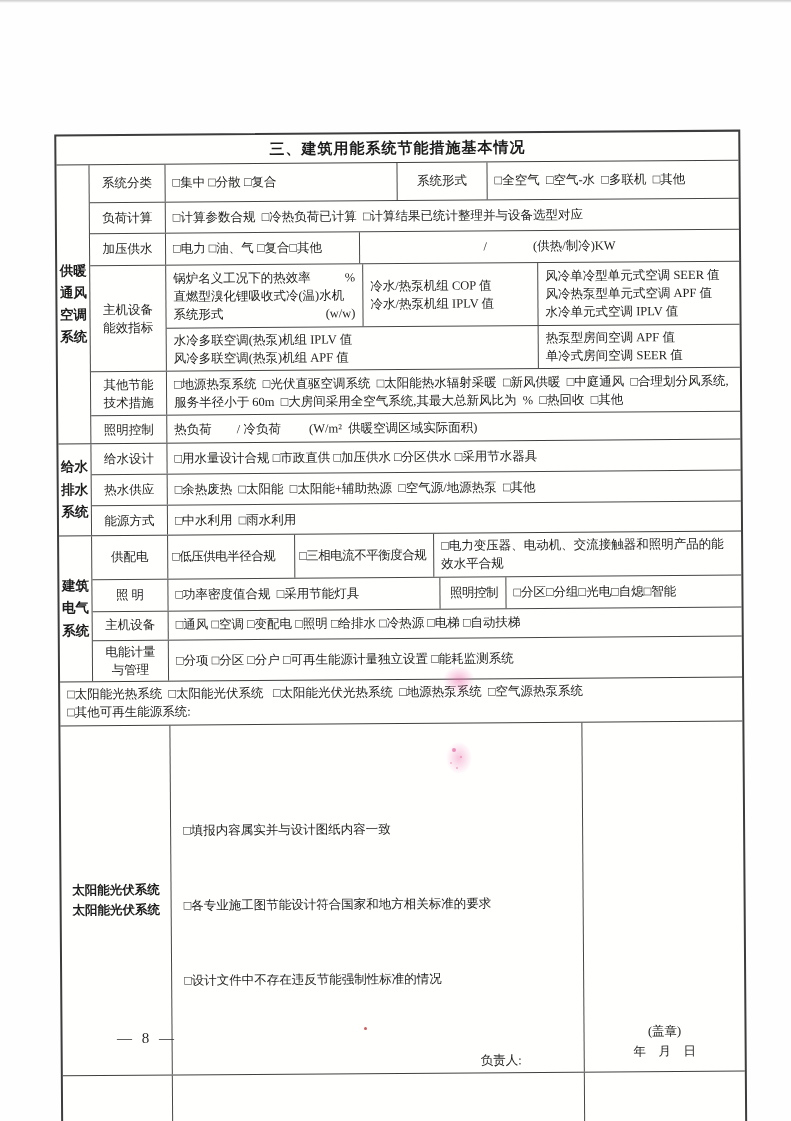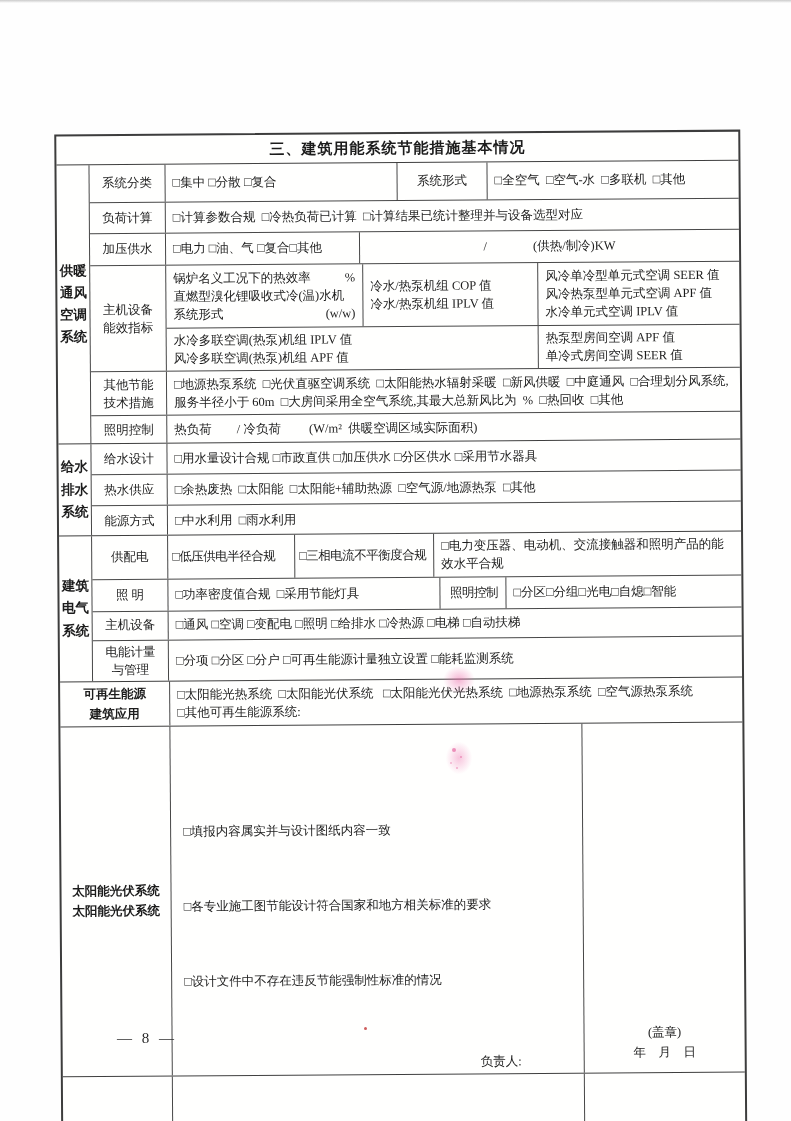--- a/index.html
+++ b/index.html
@@ -243,24 +243,20 @@
           <div class="lcell">
             <div>电能计量</div>
             <div>与管理</div>
           </div>
           <div class="ccell grow">□分项 □分区 □分户 □可再生能源计量独立设置 □能耗监测系统</div>
         </div>
       </div>
     </div>
 
     <div class="section" style="min-height:44px">
-      <div class="mcell">
-        <div>可再生能源</div>
-        <div>建筑应用</div>
-      </div>
       <div class="ccell grow">
         <div>□太阳能光热系统  □太阳能光伏系统   □太阳能光伏光热系统  □地源热泵系统  □空气源热泵系统</div>
         <div>□其他可再生能源系统:</div>
       </div>
     </div>
 
     <div class="section" style="min-height:146px">
       <div class="mcell">
         <div>太阳能光伏系统</div>
         <div>太阳能光伏系统</div>

